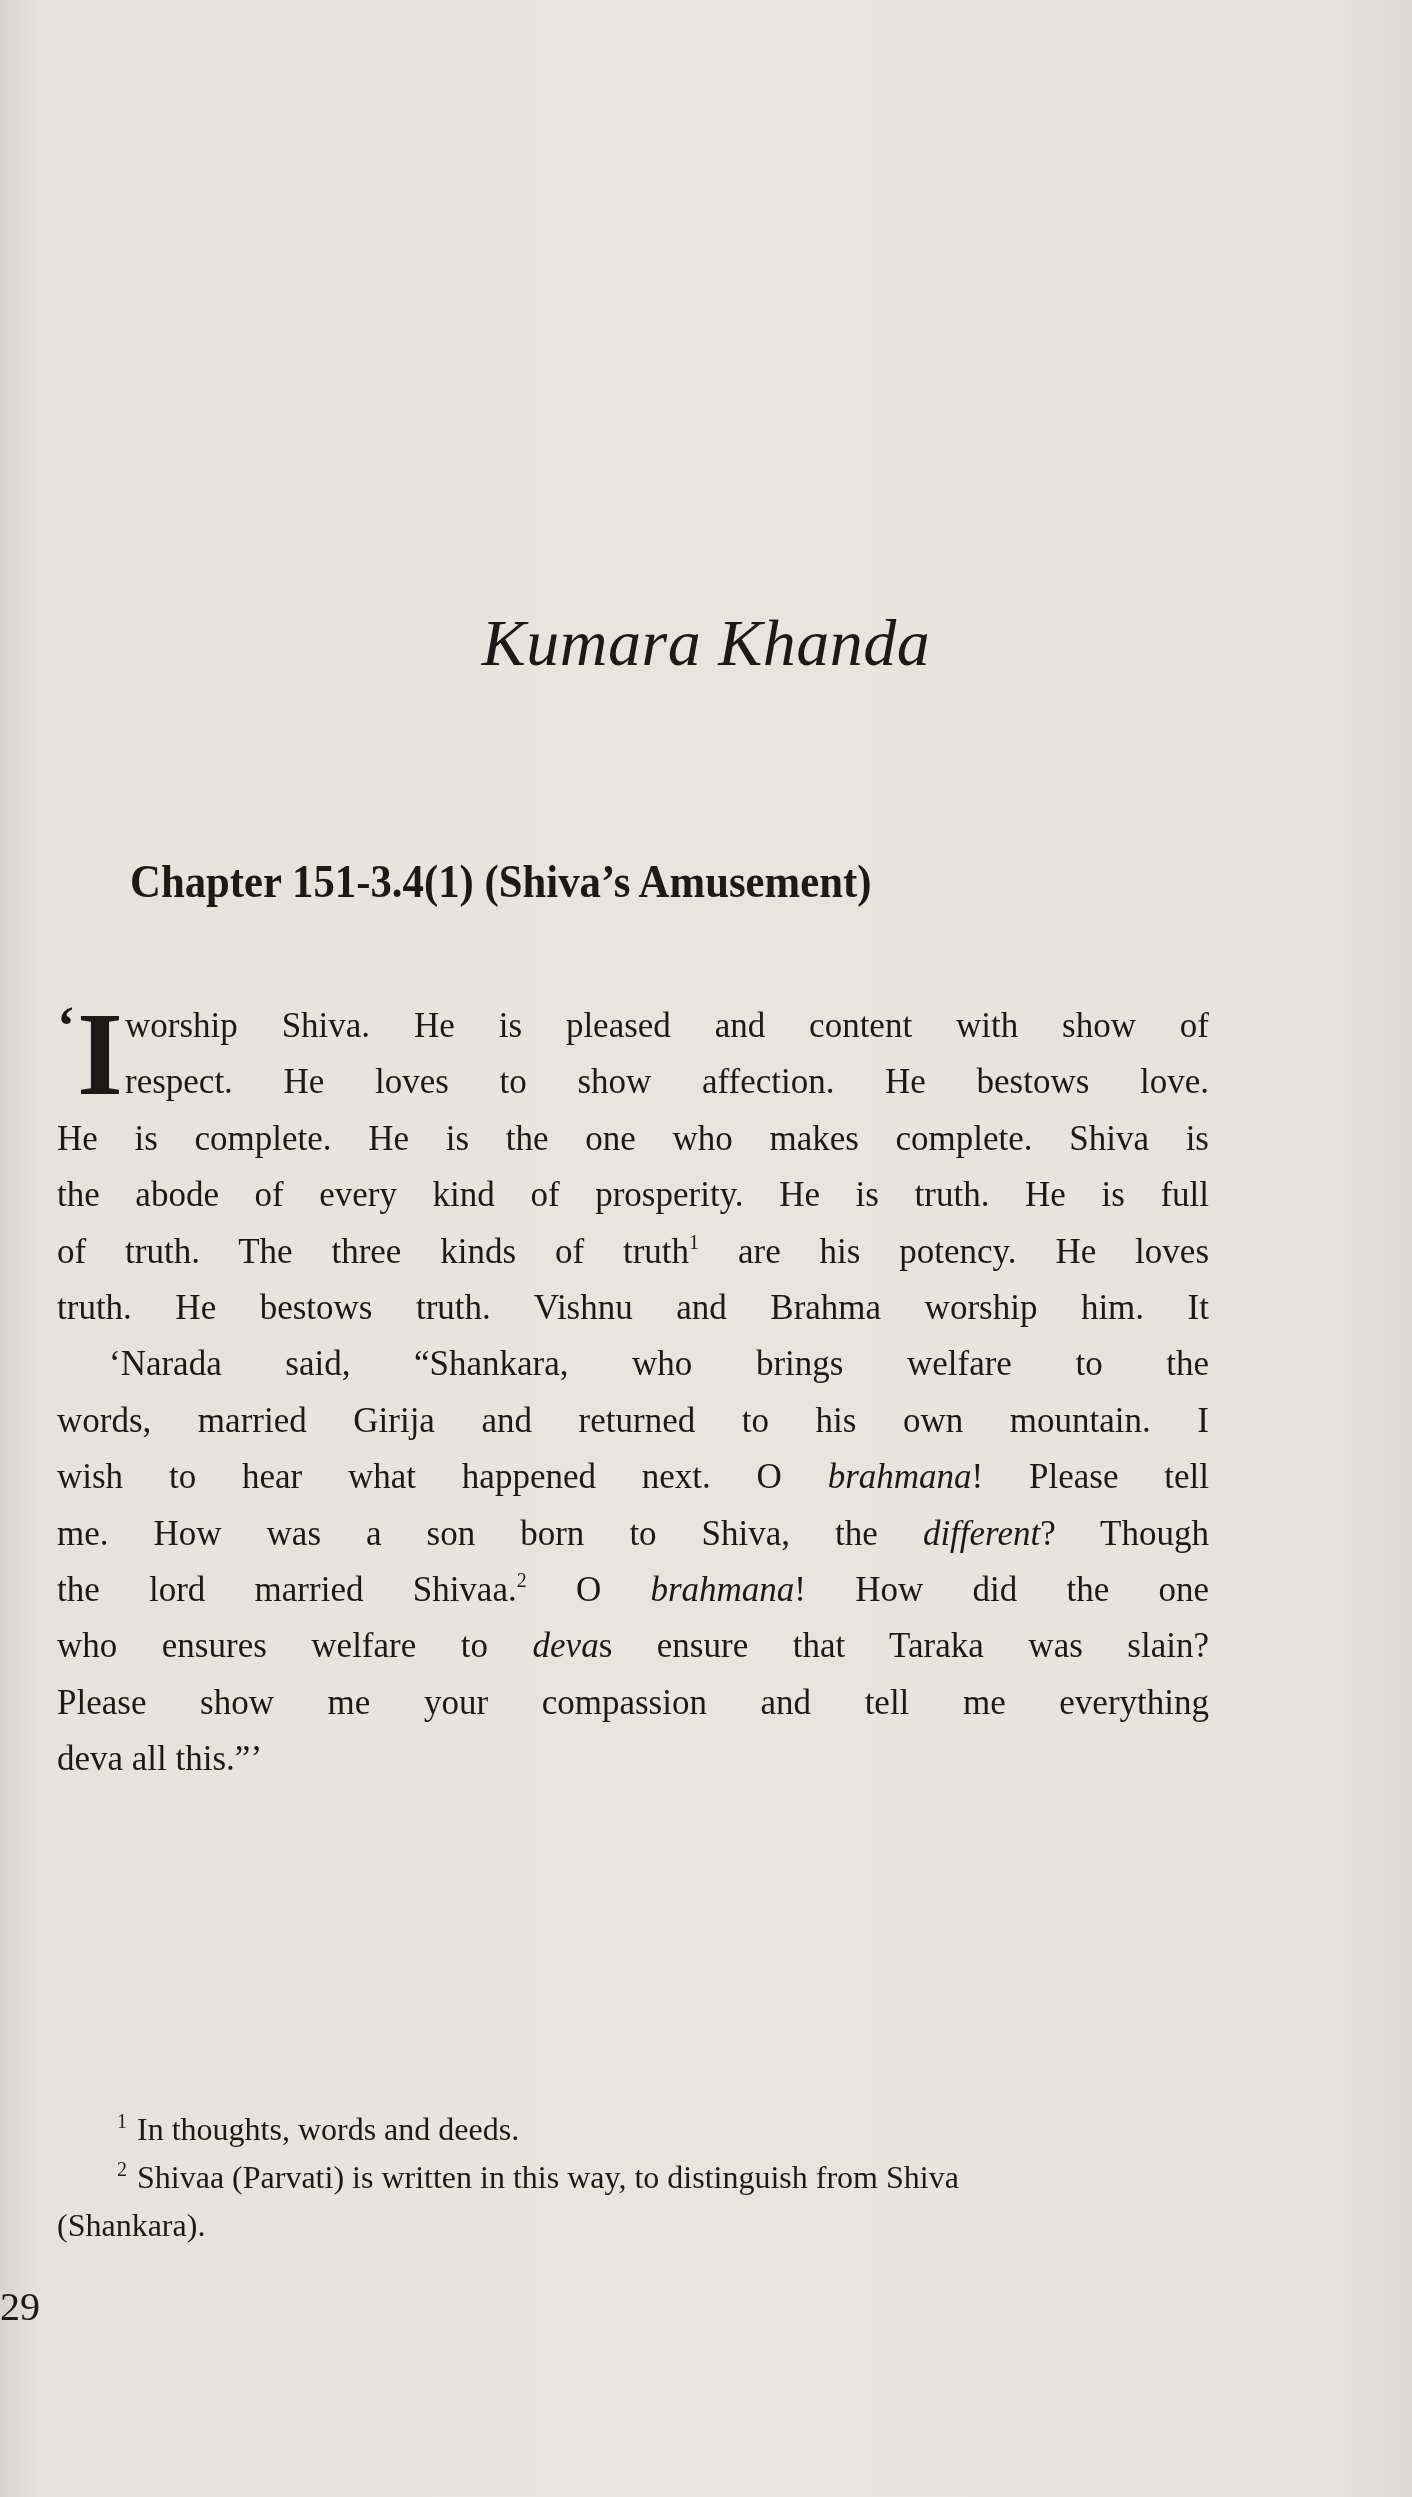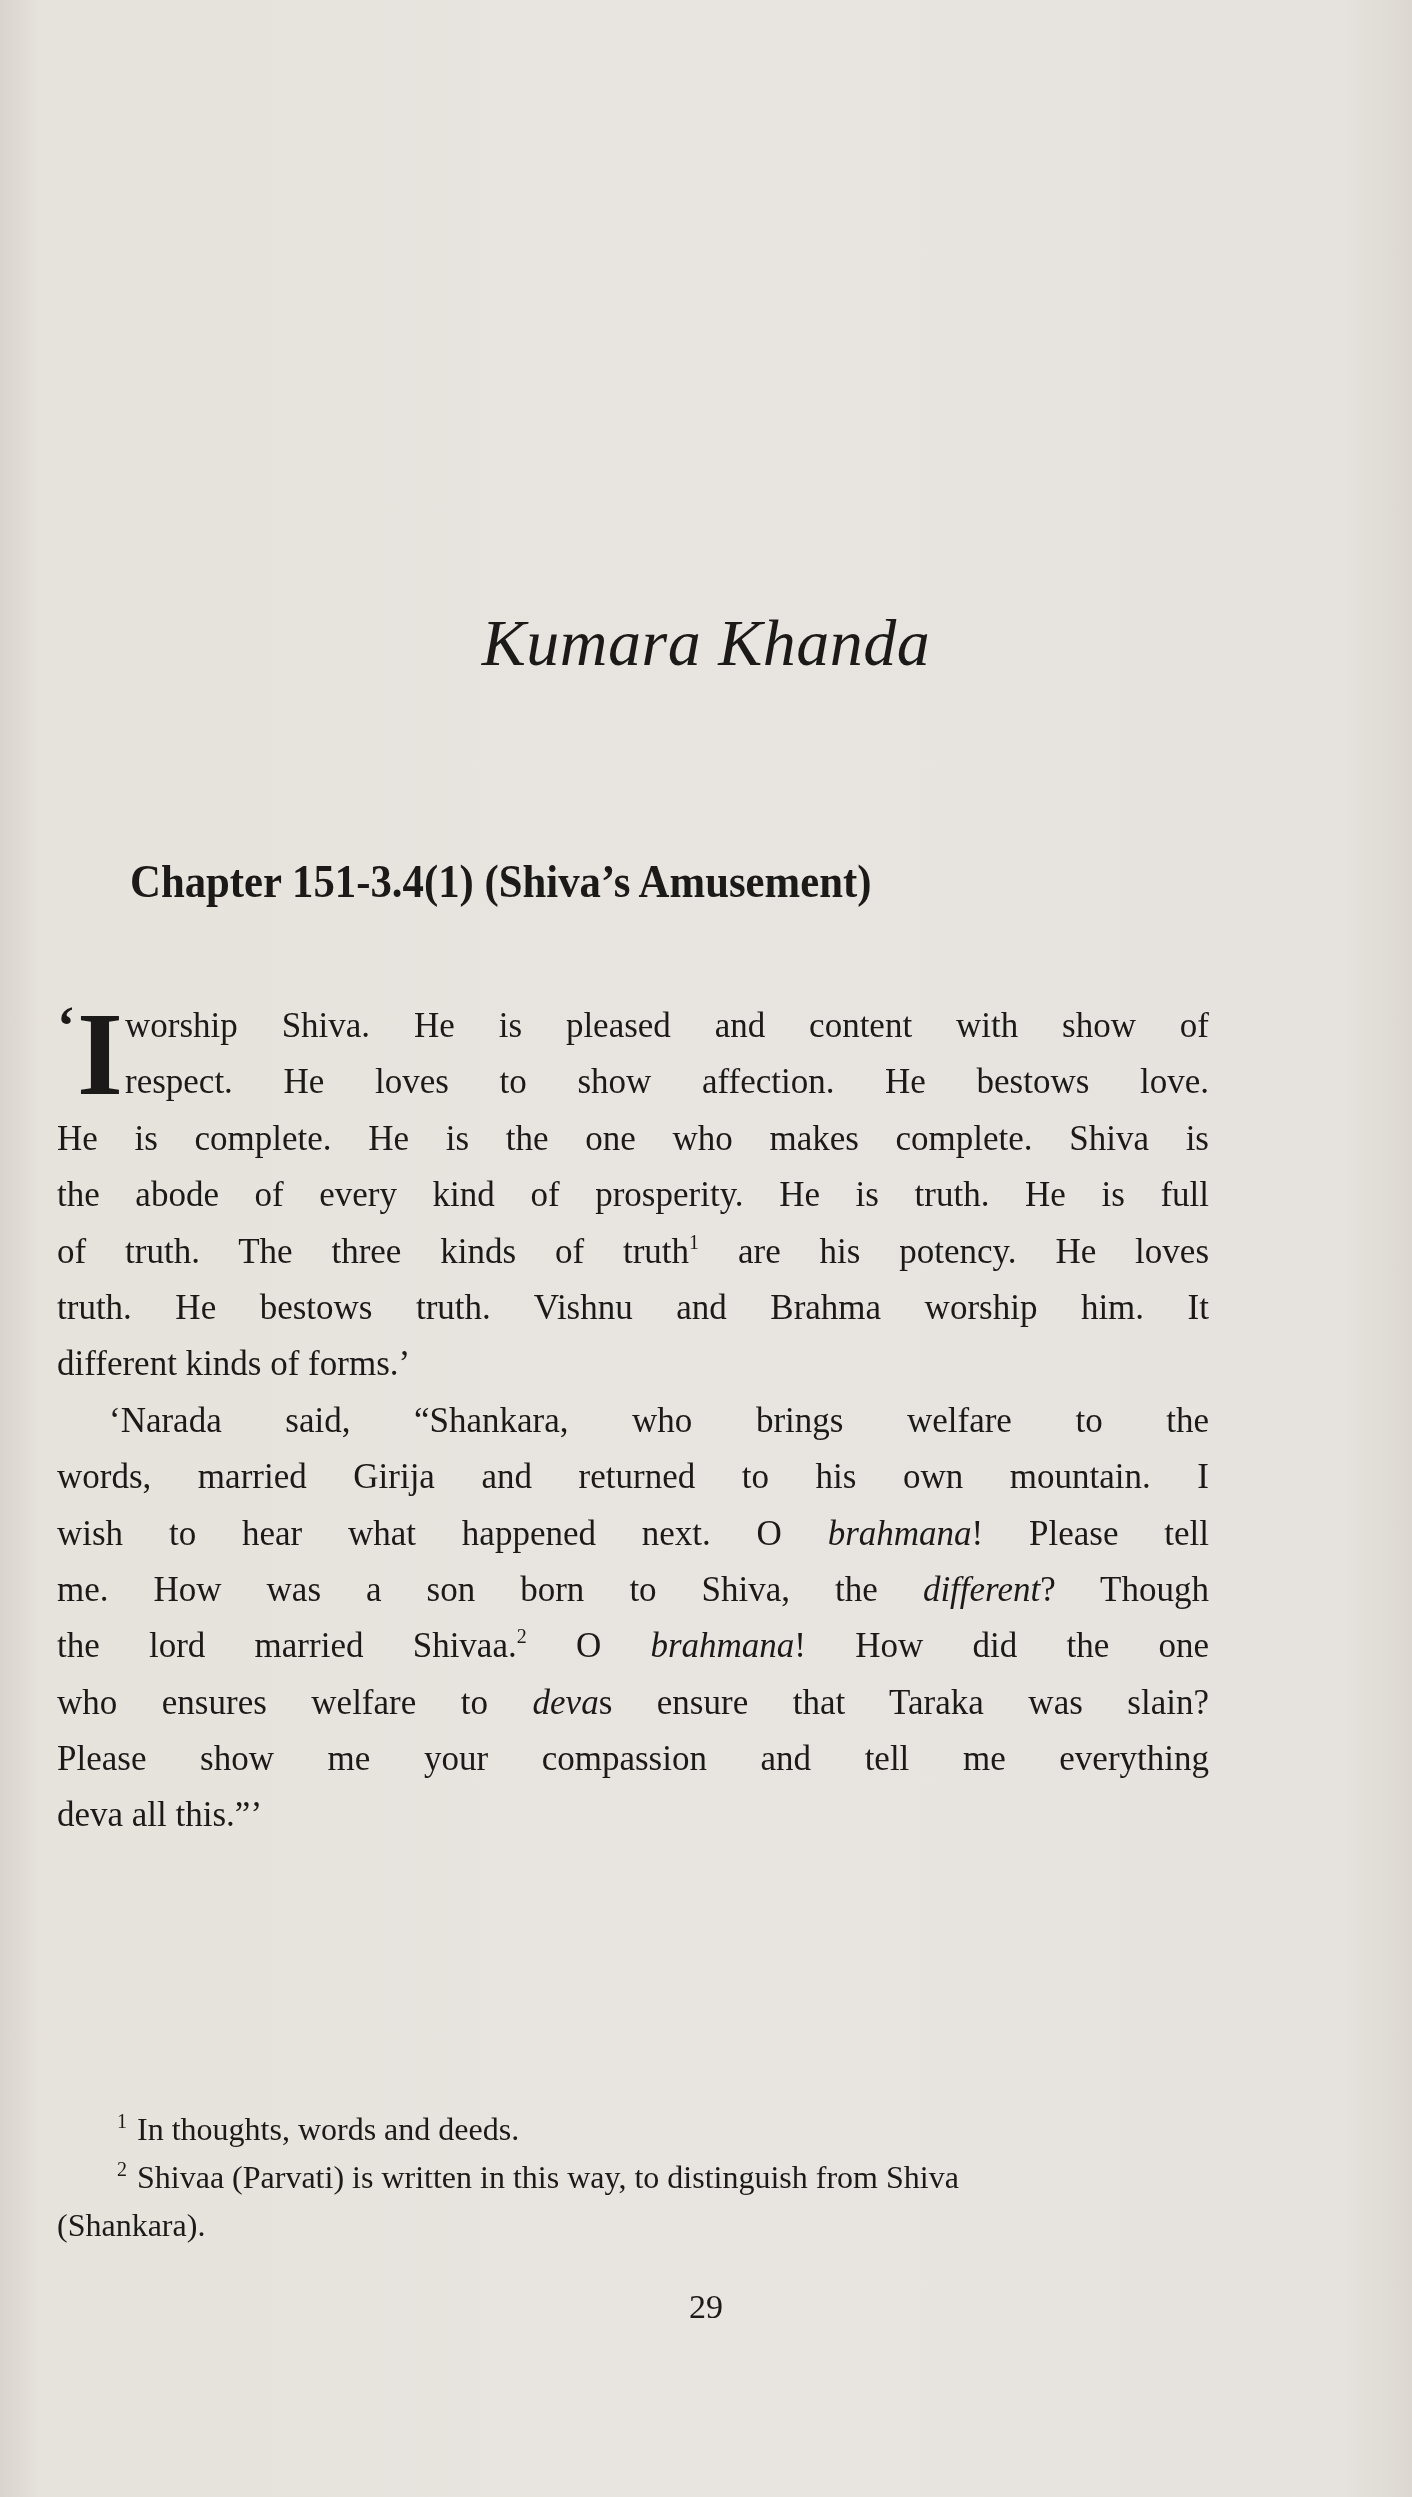--- a/index.html
+++ b/index.html
@@ -42,22 +42,22 @@
   sup { font-size: 20px; line-height: 0; vertical-align: 14px; }
   em { font-style: italic; }
   .footnotes {
     position: absolute; left: 57px; top: 2105px; width: 1152px;
     font-size: 32px; line-height: 48px;
   }
   .fn { display: block; white-space: nowrap; }
   .fn-indent { padding-left: 60px; }
   .fn-num { font-size: 20px; vertical-align: 12px; line-height: 0; margin-right: 10px; }
   .page-number {
-    position: absolute; left: 0; width: 1412px; top: 2285px; text-align: center;
-    font-size: 34px; line-height: 44px;
+    position: absolute; left: 0; width: 1412px; top: 2285px; 
+    font-size: 40px; line-height: 44px;
   }
 </style>
 </head>
 <body>
 
 <div class="page">
 
   <div class="part-title">Kumara Khanda</div>
 
   <div class="chapter-title">Chapter 151-3.4(1) (Shiva’s Amusement)</div>
@@ -65,21 +65,20 @@
   <div class="body">
     <div class="dropcap-wrap">
       <span class="dropcap-quote">‘</span>
       <span class="dropcap">I</span>
       <span class="line dc-line">worship Shiva. He is pleased and content with show of</span>
       <span class="line dc-line">respect. He loves to show affection. He bestows love.</span>
       <span class="line">He is complete. He is the one who makes complete. Shiva is</span>
       <span class="line">the abode of every kind of prosperity. He is truth. He is full</span>
       <span class="line"><span>of truth. The three kinds of truth</span><sup>1</sup> <span>are his potency. He loves</span></span>
       <span class="line">truth. He bestows truth. Vishnu and Brahma worship him. It</span>
-      <span class="line last">different kinds of forms.’</span>
     </div>
 
     <div>
       <span class="line indent">‘Narada said, “Shankara, who brings welfare to the</span>
       <span class="line">words, married Girija and returned to his own mountain. I</span>
       <span class="line"><span>wish to hear what happened next. O </span><em>brahmana</em><span>! Please tell</span></span>
       <span class="line"><span>me. How was a son born to Shiva, the </span><em>different</em><span>? Though</span></span>
       <span class="line"><span>the lord married Shivaa.</span><sup>2</sup><span> O </span><em>brahmana</em><span>! How did the one</span></span>
       <span class="line"><span>who ensures welfare to </span><em>deva</em><span>s ensure that Taraka was slain?</span></span>
       <span class="line">Please show me your compassion and tell me everything</span>

